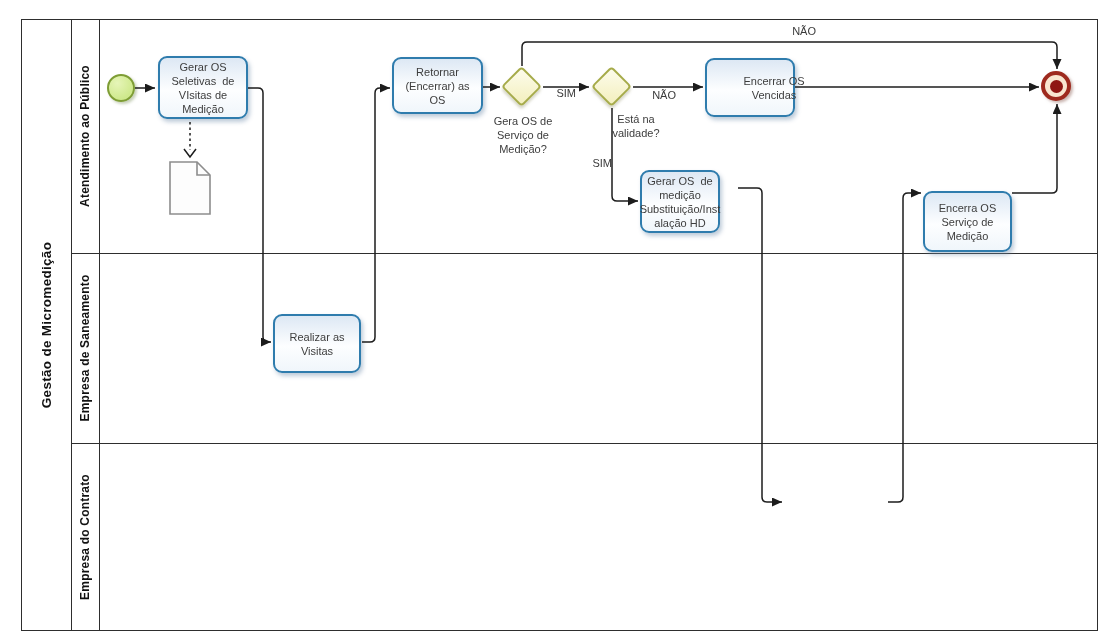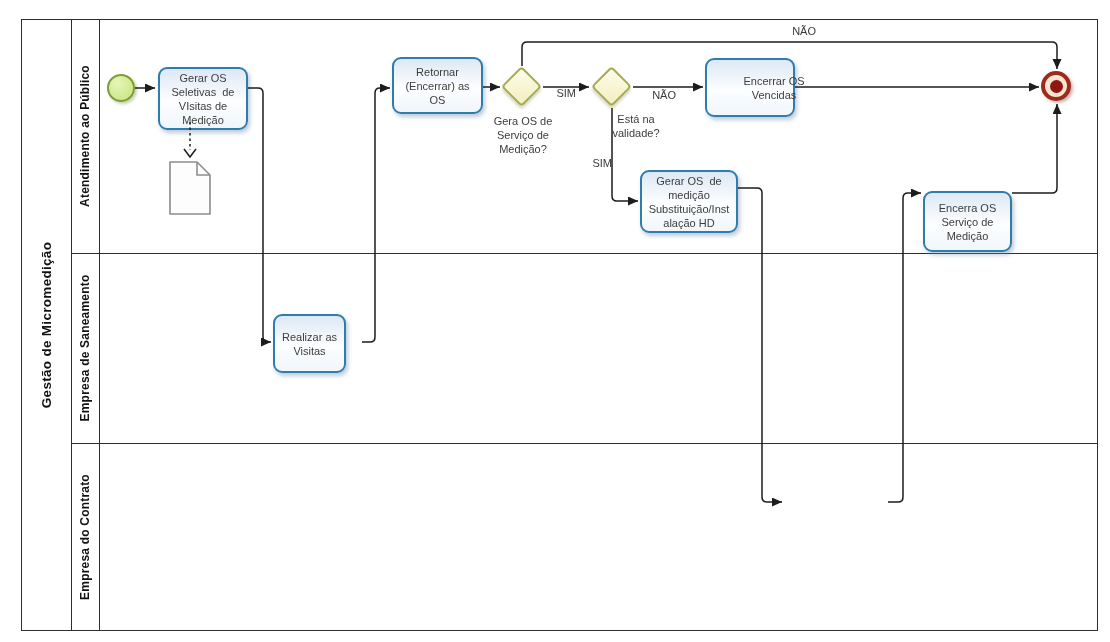--- a/index.html
+++ b/index.html
@@ -48,50 +48,50 @@
   <div class="line" style="left:71px;top:253px;width:1027px;height:1px;"></div>
   <div class="line" style="left:71px;top:443px;width:1027px;height:1px;"></div>
 
   <div class="rot-label pool-title" style="left:-260px;top:300px;width:612px;height:50px;">Gestão de Micromedição</div>
   <div class="rot-label lane-title" style="left:-32px;top:122px;width:234px;height:28px;">Atendimento ao Público</div>
   <div class="rot-label lane-title" style="left:-10px;top:334px;width:190px;height:28px;">Empresa de Saneamento</div>
   <div class="rot-label lane-title" style="left:-9px;top:523px;width:188px;height:28px;">Empresa do Contrato</div>
 
   <div class="start-event" style="left:107px;top:74px;"></div>
 
-  <div class="task" style="left:158px;top:67px;width:90px;height:63px;">Gerar OS
+  <div class="task" style="left:158px;top:56px;width:90px;height:63px;">Gerar OS
 Seletivas  de
 VIsitas de
 Medição</div>
 
   <svg width="44" height="56" viewBox="0 0 44 56" style="position:absolute;left:168px;top:160px;">
     <path d="M2,2 H29 L42,15 V54 H2 Z" fill="#fdfdfd" stroke="#8d8d8d" stroke-width="1.6"></path>
     <path d="M29,2 V15 H42" fill="none" stroke="#8d8d8d" stroke-width="1.6"></path>
   </svg>
 
-  <div class="task" style="left:273px;top:314px;width:73px;height:59px;">Realizar as
+  <div class="task" style="left:273px;top:314px;width:88px;height:59px;">Realizar as
 Visitas</div>
 
   <div class="task" style="left:392px;top:57px;width:91px;height:57px;">Retornar
 (Encerrar) as
 OS</div>
 
   <div class="gateway" style="left:507px;top:72px;"></div>
   <div class="node-label" style="left:483px;top:114px;width:80px;">Gera OS de
 Serviço de
 Medição?</div>
 
   <div class="gateway" style="left:597px;top:72px;"></div>
   <div class="node-label" style="left:600px;top:112px;width:72px;text-align:center;">Está na
 validade?</div>
 
   <div class="task" style="left:705px;top:58px;width:90px;height:59px;padding-left:48px;">Encerrar OS
 Vencidas</div>
 
-  <div class="task" style="left:640px;top:170px;width:98px;height:63px;">Gerar OS  de
+  <div class="task" style="left:640px;top:170px;width:80px;height:63px;">Gerar OS  de
 medição
 Substituição/Inst
 alação HD</div>
 
   <div class="task" style="left:923px;top:163px;width:89px;height:61px;margin-top:28px;">Encerra OS
 Serviço de
 Medição</div>
 
 
   <div class="end-event" style="left:1041px;top:71px;"></div>

